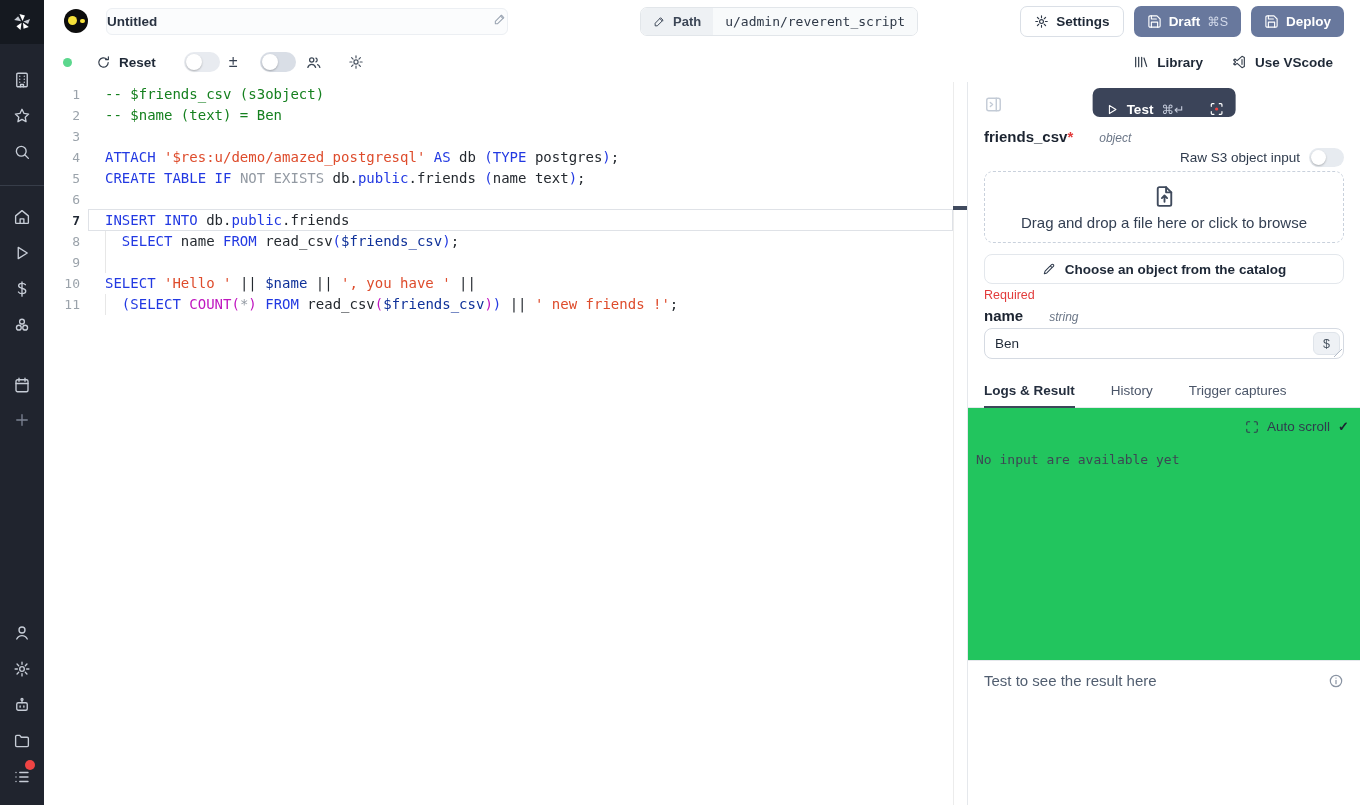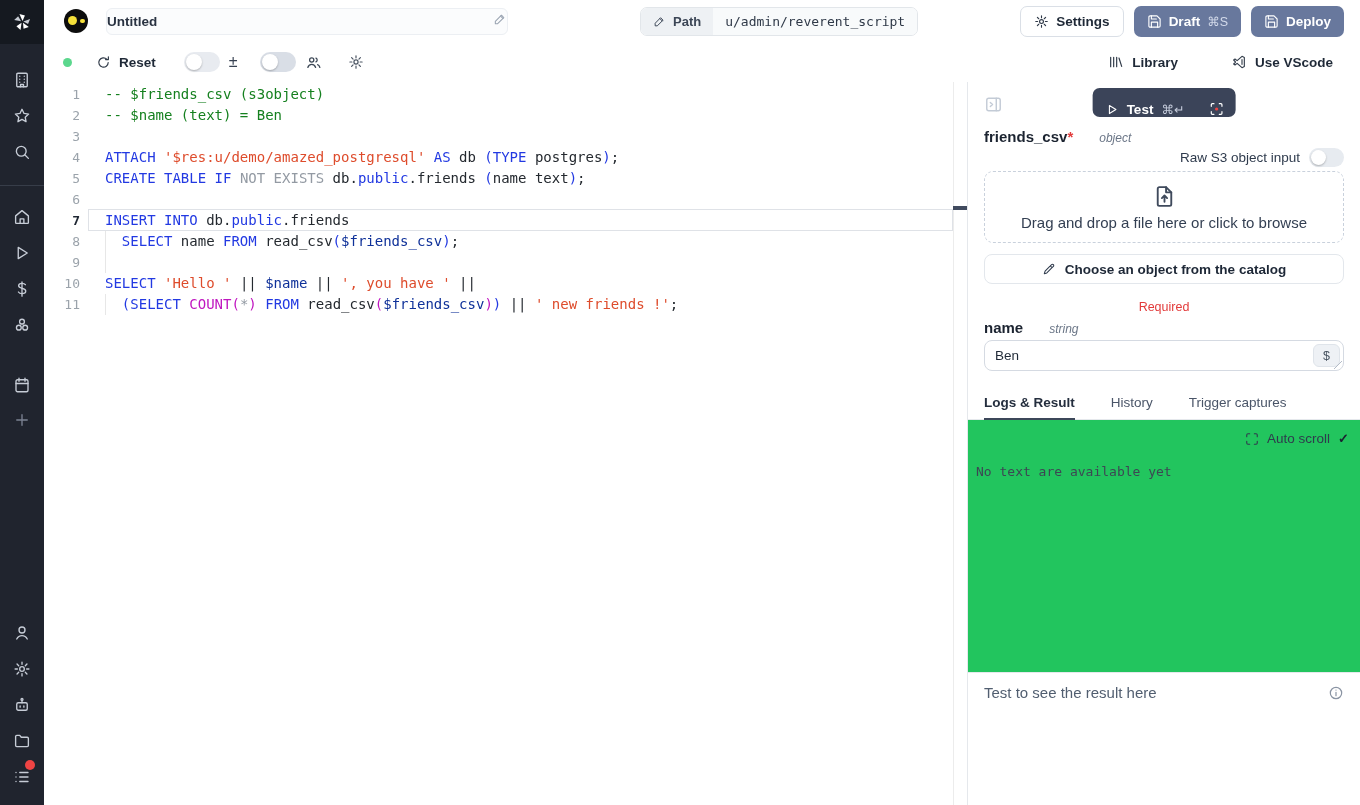--- a/index.html
+++ b/index.html
@@ -52,21 +52,21 @@
   .tb-reset { margin-left:24px; display:flex; align-items:center; gap:8px; font-size:13.5px;
               font-weight:600; color:#1f2937; cursor:pointer; }
   .toggle { width:36px; height:20px; border-radius:10px; position:relative; cursor:pointer; flex:none; }
   .toggle .knob { position:absolute; left:2px; top:2px; width:16px; height:16px; border-radius:50%;
                   background:#fff; box-shadow:0 1px 2px rgba(0,0,0,.25); }
   .t1 { background:#e8ebf0; margin-left:28px; }
   .t2 { background:#d9dee6; margin-left:22px; }
   .pm { margin-left:9px; font-size:16px; color:#374151; cursor:pointer; }
   .tb-users { margin-left:9px; color:#3d4856; cursor:pointer; display:flex; }
   .tb-gear { margin-left:26px; color:#4b5563; cursor:pointer; display:flex; }
-  .tb-right { margin-left:auto; margin-right:27px; display:flex; gap:53px; }
+  .tb-right { margin-left:auto; margin-right:27px; display:flex; gap:28px; }
   .tb-link { display:flex; align-items:center; gap:8px; font-size:13.5px; font-weight:600;
              color:#1f2937; cursor:pointer; }
 
   
   .editor { position:fixed; left:44px; top:82px; width:923px; height:723px; background:#fff;
             font-family:"DejaVu Sans Mono",monospace; font-size:14px; }
   .editor .vline { position:absolute; left:909px; top:0; width:1px; height:100%; background:#ececec; }
   .editor .cursor-mark { position:absolute; left:909px; top:124px; width:14px; height:4px; background:#404a5e; }
   .rows { padding-top:2px; }
   .row { display:flex; height:21px; line-height:21px; position:relative; }
@@ -103,21 +103,21 @@
   .s3-row .knob { width:15px; height:15px; }
   .dropzone { margin-top:4px; height:72px; border:1.5px dashed #c9d1dc; border-radius:9px;
               display:flex; flex-direction:column; align-items:center; justify-content:center;
               gap:5px; cursor:pointer; }
   .dropzone .dz-text { font-size:15px; font-weight:500; color:#333f52; }
   .dropzone svg { color:#3f4a5c; }
   .catalog-btn { margin-top:11px; width:100%; height:30px; border:1px solid #e3e7ec; border-radius:8px;
                  background:#fff; display:flex; align-items:center; justify-content:center; gap:9px;
                  font-size:13.5px; font-weight:700; color:#1d2736; cursor:pointer;
                  font-family:"Liberation Sans",sans-serif; }
-  .required { margin-top:16px; text-align:center; font-size:12.5px; color:#e23b3b; height:15px; }
+  .required { margin-top:4px; text-align:left; font-size:12.5px; color:#e23b3b; height:15px; }
   .name-row { margin-top:4px; }
   .input-wrap { margin-top:4px; position:relative; height:31px; border:1px solid #d5dae2;
                 border-radius:8px; background:#fff; }
   .input-wrap input { width:100%; height:100%; border:none; outline:none; background:transparent;
                       padding:0 40px 0 10px; font-size:13.5px; color:#1f2937;
                       font-family:"Liberation Sans",sans-serif; }
   .dollar-btn { position:absolute; right:3px; top:3px; width:27px; height:23px; background:#eef1f5;
                 border:1px solid #dfe4ea; border-radius:6px; display:flex; align-items:center;
                 justify-content:center; font-size:12.5px; color:#46525f; cursor:pointer; }
   .resize-h { position:absolute; right:1px; bottom:1px; width:8px; height:8px;
@@ -479,21 +479,21 @@
   <div class="logs">
     <div class="autoscroll">
       <span style="display:flex">
         <svg viewBox="0 0 24 24" width="14" height="14" fill="none" stroke="currentColor" stroke-width="1.9" stroke-linecap="round" stroke-linejoin="round">
             <path d="M8 3H5a2 2 0 0 0-2 2v3M16 3h3a2 2 0 0 1 2 2v3M16 21h3a2 2 0 0 0 2-2v-3M8 21H5a2 2 0 0 1-2-2v-3"></path>
           </svg>
       </span>
       <span>Auto scroll</span>
       <span class="check">✓</span>
     </div>
-    <div class="no-logs">No text are available yet</div>
+    <div class="no-logs">No input are available yet</div>
   </div>
   <div class="result-row">
     <span class="result-text">Test to see the result here</span>
     <span class="info-ic">
       <svg viewBox="0 0 24 24" width="16" height="16" fill="none" stroke="currentColor" stroke-width="1.8" stroke-linecap="round">
           <circle cx="12" cy="12" r="8.5"></circle>
           <path d="M12 11v5M12 7.6h.01"></path>
         </svg>
     </span>
   </div>

